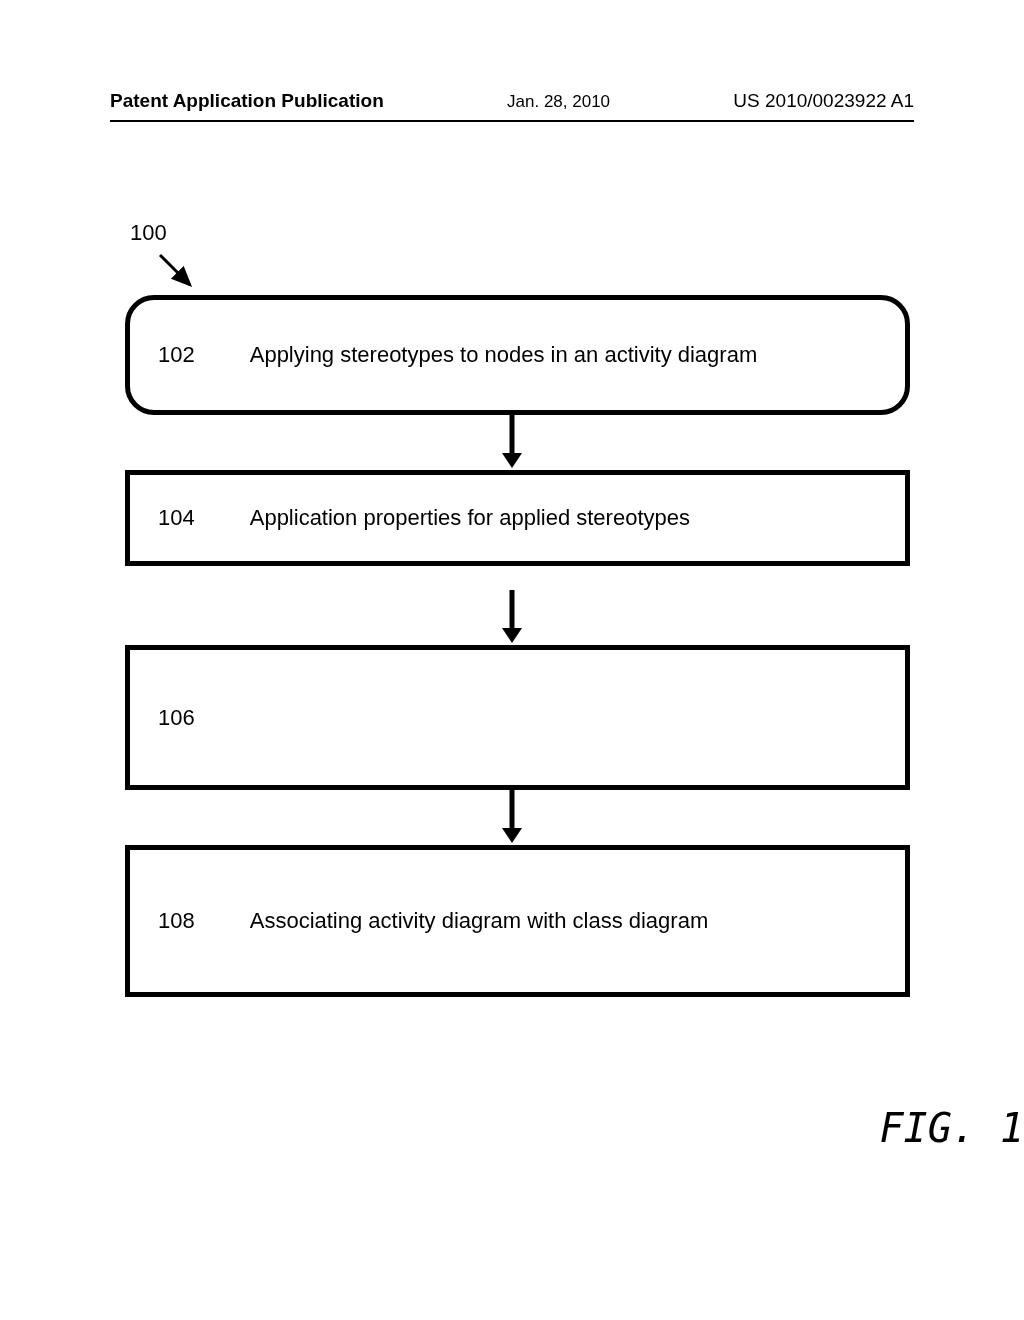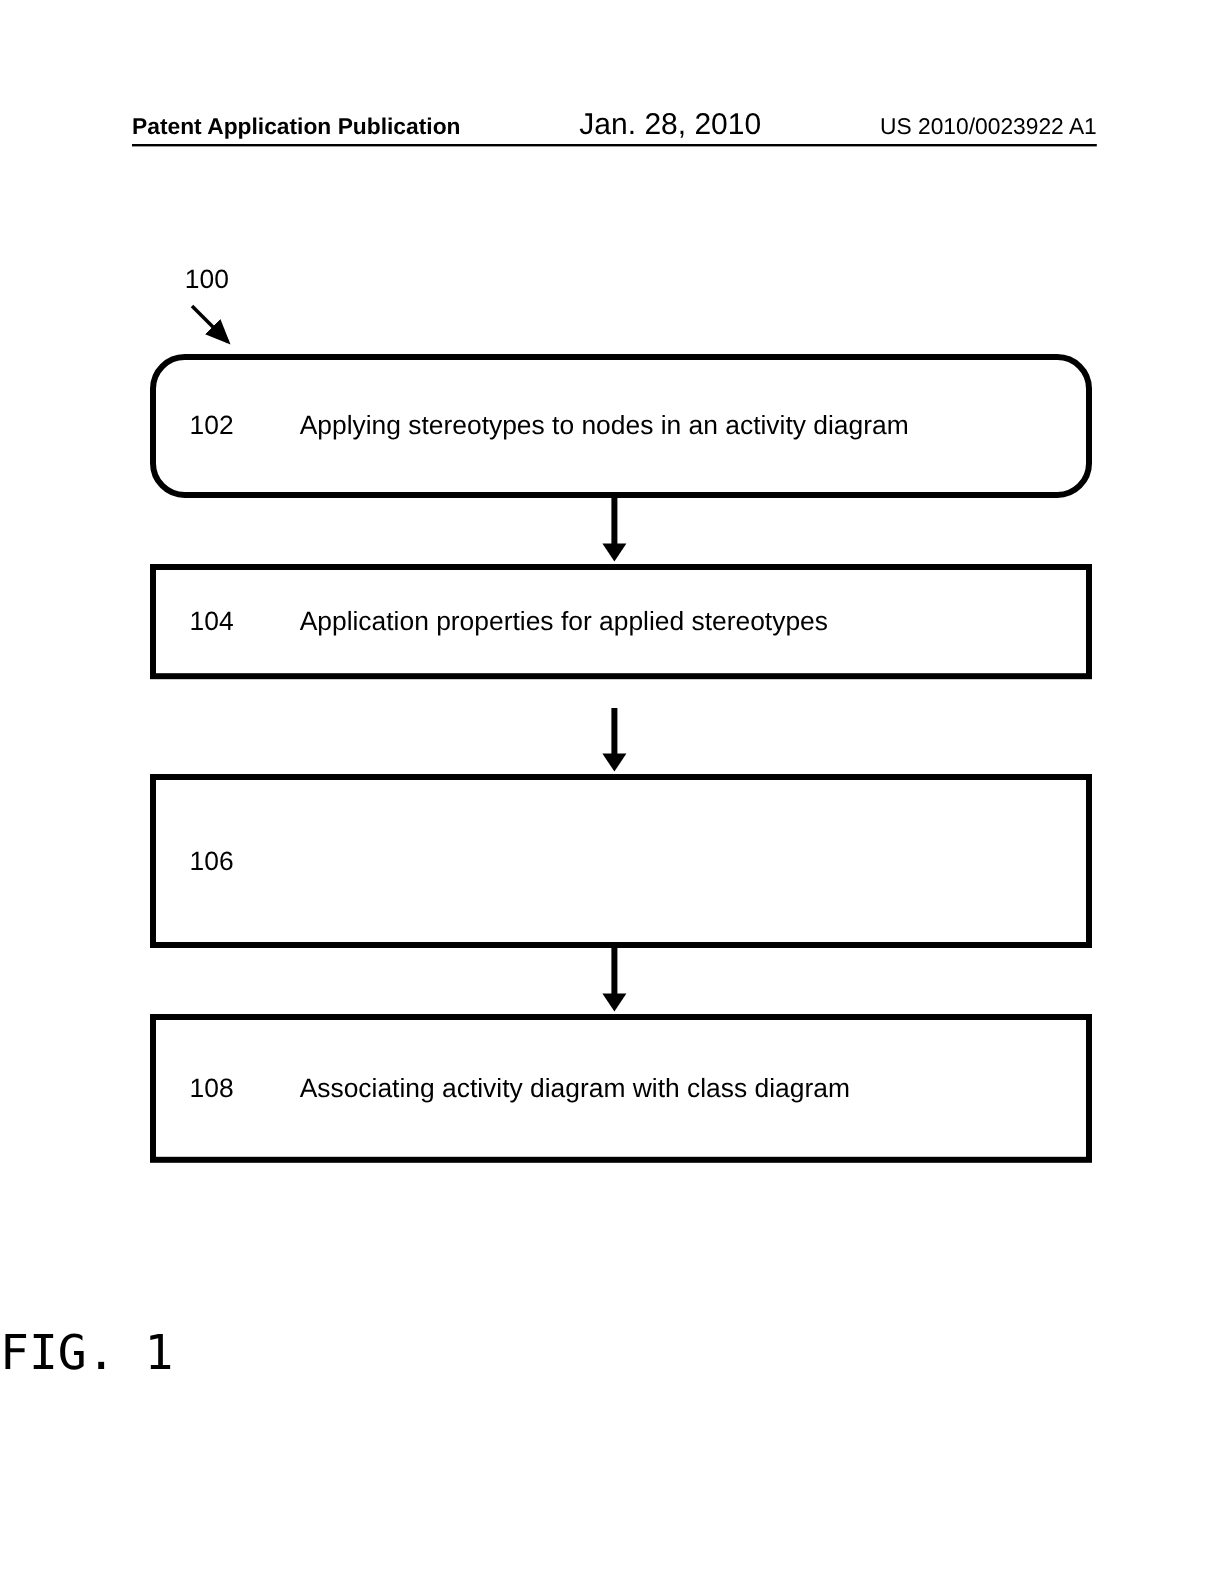--- a/index.html
+++ b/index.html
@@ -18,39 +18,38 @@
     padding: 0 110px;
     display: flex;
     justify-content: space-between;
     align-items: baseline;
   }
   .header-left {
     font-weight: bold;
     font-size: 19px;
   }
   .header-mid {
-    font-size: 25px;
+    font-size: 17px;
   }
   .header-right {
     font-size: 19px;
   }
   .header-hr {
     position: absolute;
     top: 120px;
     left: 110px;
     width: 804px;
     border: none;
     border-top: 2px solid #000;
   }
   .ref100 {
     position: absolute;
     top: 220px;
     left: 130px;
     font-size: 22px;
-    margin-left: 24px;
   }
   .ref100-arrow {
     position: absolute;
     top: 250px;
     left: 155px;
   }
   .box {
     position: absolute;
     left: 125px;
     width: 785px;
@@ -73,29 +72,30 @@
   .flow-arrow {
     position: absolute;
     left: 512px;
     transform: translateX(-50%);
   }
   .fig-caption {
     position: absolute;
     top: 1105px;
     left: 0;
     width: 1024px;
-    text-align: left;
+    text-align: right;
     font-size: 40px;
     font-family: "Lucida Console", "Consolas", monospace;
+    font-style: italic;
   }
 
   #box102 { top: 295px; height: 120px; border-radius: 29px; }
   #box104 { top: 470px; height: 96px; }
   #box106 { top: 645px; height: 145px; }
-  #box108 { top: 845px; height: 124px; }
+  #box108 { top: 845px; height: 152px; }
   #arr1 { top: 415px; }
   #arr2 { top: 590px; }
   #arr3 { top: 790px; }
 </style>
 </head>
 <body>
 
 <div class="header">
   <span class="header-left">Patent Application Publication</span>
   <span class="header-mid">Jan. 28, 2010</span>

